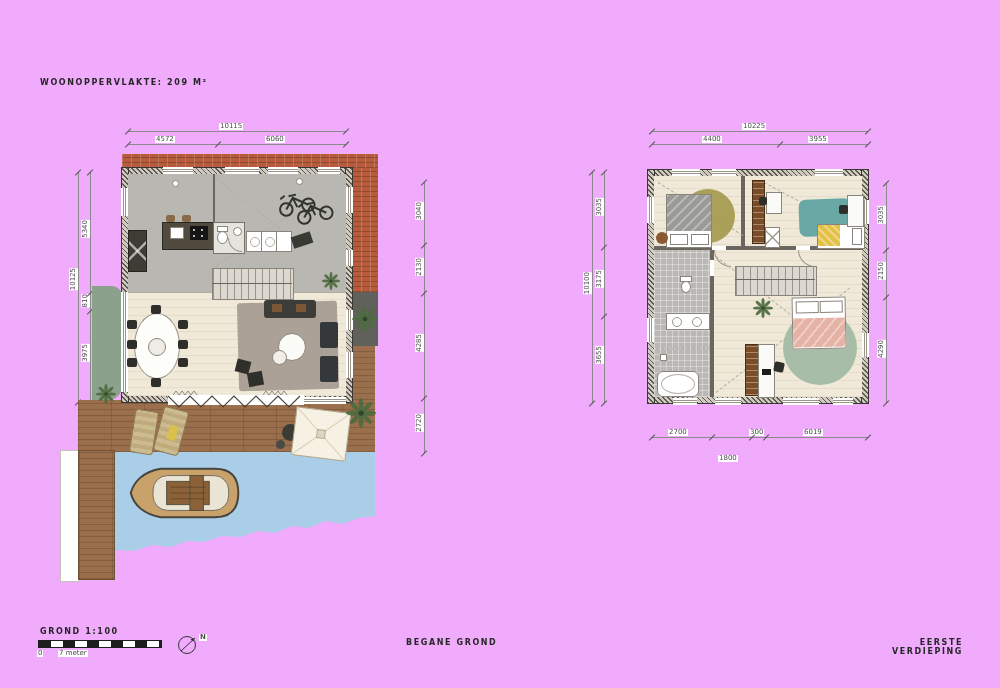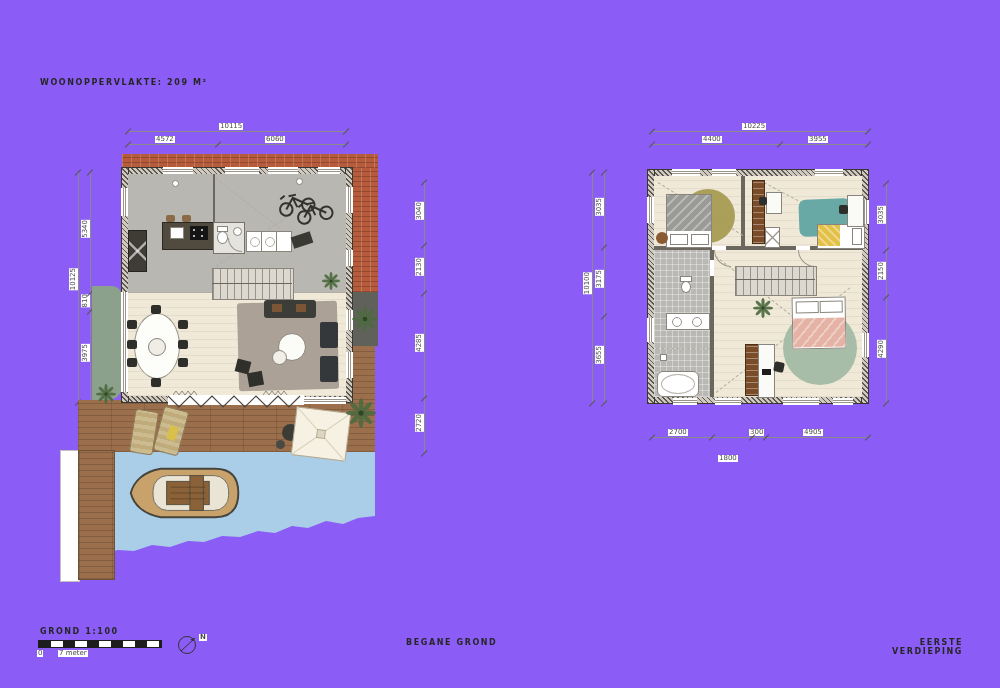--- a/index.html
+++ b/index.html
@@ -1,16 +1,16 @@
 <!DOCTYPE html>
 <html style="--brick: #b65c3d; --concrete_floor: #b8b7b2; --wood_floor: #f0e9d8; --deck_wood: #9c6f4c; --water: #aacee7; --grass: #8ca18b; --tile_gray: #b9b8b4; --rug_gray: #aba196; --rug_sage: #a7bda7; --rug_teal: #68a9a6; --rug_olive: #a5994f; --blanket_pink: #e5b3a6; --blanket_yellow: #e3c046; --blanket_gray: #9a9a96; --furniture_dark: #3c3c38; --wardrobe_brown: #7a4c28; --pavement: #61615c;"><head>
 <meta charset="utf-8">
 <style>
   html,body{margin:0;padding:0;background:#fff;}
-  .sheet{position:relative;width:1000px;height:688px;background:#8b5cf6;overflow:hidden;
+  .sheet{position:relative;width:1000px;height:688px;background:#f0abfc;overflow:hidden;
          font-family:"DejaVu Sans",sans-serif;color:#262626;}
   .abs{position:absolute;}
   .lbl{font-size:8px;font-weight:bold;letter-spacing:1.6px;color:#262626;white-space:nowrap;}
   .dim{font-size:7px;color:#4a4a4a;background:#fff;padding:0 1px;white-space:nowrap;line-height:1;}
   .vdim{writing-mode:vertical-rl;transform:rotate(180deg);}
   .dline{background:#8a8a8a;}
   .h{height:1px;}
   .v{width:1px;}
   .tk{width:8px;height:1px;background:#555;transform:rotate(-45deg);}
   .wall{background:repeating-linear-gradient(45deg,#5d5850 0 1px,#cfc9bf 1px 3.5px);outline:1px solid #3a3631;}
@@ -300,21 +300,21 @@
     <span class="dim vdim abs" style="left:877px;top:340px">4290</span>
     <i class="tk abs" style="left:882px;top:183px"></i>
       <i class="tk abs" style="left:882px;top:250px"></i>
     <i class="tk abs" style="left:882px;top:297px"></i>
       <i class="tk abs" style="left:882px;top:403px"></i>
 
     <div class="dline h abs" style="left:652px;top:437px;width:216px"></div>
     <span class="dim abs" style="left:668px;top:429px">2700</span>
     <span class="dim abs" style="left:718px;top:455px">1800</span>
     <span class="dim abs" style="left:749px;top:429px">300</span>
-    <span class="dim abs" style="left:803px;top:429px">4905</span>
+    <span class="dim abs" style="left:803px;top:429px">6019</span>
     <i class="tk abs" style="left:648px;top:437px"></i>
       <i class="tk abs" style="left:708px;top:437px"></i>
     <i class="tk abs" style="left:748px;top:437px"></i>
       <i class="tk abs" style="left:762px;top:437px"></i>
     <i class="tk abs" style="left:864px;top:437px"></i>
 
     <div class="wall abs" style="left:648px;top:170px;width:220px;height:6px"></div>
     <div class="wall abs" style="left:648px;top:397px;width:220px;height:6px"></div>
     <div class="wall abs" style="left:648px;top:170px;width:6px;height:233px"></div>
     <div class="wall abs" style="left:862px;top:170px;width:6px;height:233px"></div>

